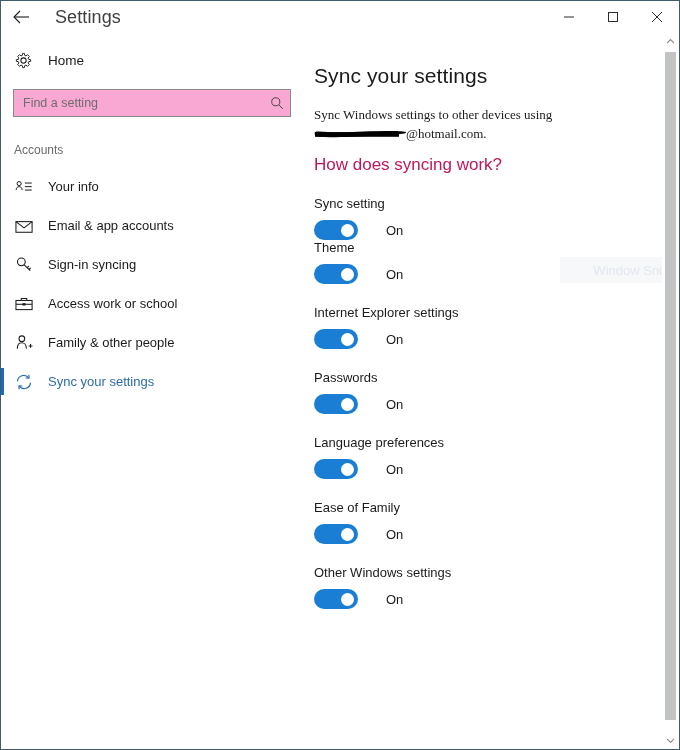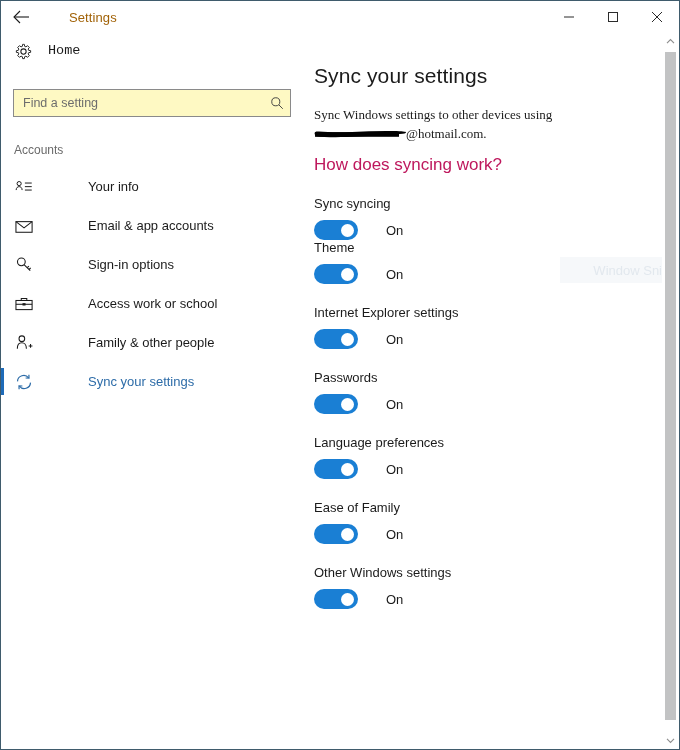--- a/index.html
+++ b/index.html
@@ -25,23 +25,23 @@
     display: flex;
     align-items: center;
   }
   #back-btn {
     width: 40px; height: 32px;
     display: flex; align-items: center; justify-content: center;
     color: #1b1b1b;
   }
   #back-btn svg { display: block; }
   #app-title {
-    font-size: 13px;
-    color: #a16207;
-    margin-left: 28px;
+    font-size: 18px;
+    color: #404040;
+    margin-left: 14px;
     letter-spacing: .1px;
   }
   #caption-buttons {
     position: absolute;
     right: 0; top: 0;
     display: flex;
     height: 32px;
   }
   .cap-btn {
     width: 44px; height: 32px;
@@ -58,38 +58,37 @@
 
   
   #sidebar {
     width: 306px;
     flex: 0 0 306px;
     background: #ffffff;
     padding-top: 10px;
   }
   #home-row {
     display: flex;
-    align-items: flex-start;
+    align-items: center;
     height: 34px;
     padding-left: 14px;
     margin-bottom: 12px;
-    font-family: Liberation Mono, monospace;
   }
   #home-row .ico { width: 30px; display:flex; align-items:center; color:#1b1b1b; }
   #home-row .lbl { font-size: 13.5px; color: #1b1b1b; margin-left: 3px; }
 
   #search-wrap {
     margin: 0 16px 0 12px;
     position: relative;
   }
   #search-input {
     width: 100%;
     height: 28px;
     border: 1px solid #8a8a8a;
-    background: #fef9c3;
+    background: #f9a8d4;
     font-family: "Liberation Sans", sans-serif;
     font-size: 12.5px;
     color: #1b1b1b;
     padding: 0 28px 0 9px;
     outline: none;
     border-radius: 0;
   }
   #search-input::placeholder { color: #6d6d6d; opacity: 1; }
   #search-icon {
     position: absolute;
@@ -105,21 +104,20 @@
     margin: 26px 0 10px 13px;
   }
 
   .nav-item {
     position: relative;
     display: flex;
     align-items: center;
     height: 39px;
     padding-left: 14px;
     color: #1b1b1b;
-    gap: 40px;
   }
   .nav-item .ico {
     width: 30px;
     display: flex;
     align-items: center;
     justify-content: flex-start;
     color: #1b1b1b;
   }
   .nav-item .lbl {
     font-size: 13px;
@@ -352,21 +350,21 @@
       </div>
 
       <div class="nav-item">
         <span class="ico">
           <svg width="18" height="17" viewBox="0 0 18 18" fill="none">
             <circle cx="6.2" cy="6.2" r="4.1" stroke="#1b1b1b" stroke-width="1.15"></circle>
             <path d="M9.3 9.3 L15.6 15.6" stroke="#1b1b1b" stroke-width="1.15"></path>
             <path d="M12.4 12.4 L14.2 10.6 M14.3 14.3 L16.1 12.5" stroke="#1b1b1b" stroke-width="1.15"></path>
           </svg>
         </span>
-        <span class="lbl">Sign-in options</span>
+        <span class="lbl">Sign-in syncing</span>
       </div>
 
       <div class="nav-item">
         <span class="ico">
           <svg width="19" height="16" viewBox="0 0 20 16" fill="none">
             <rect x="1" y="4.3" width="17" height="9.6" stroke="#1b1b1b" stroke-width="1.1"></rect>
             <path d="M6.6 4.3 V2.2 H12.4 V4.3" stroke="#1b1b1b" stroke-width="1.1" fill="none"></path>
             <path d="M1 8.3 H18" stroke="#1b1b1b" stroke-width="1.1"></path>
             <rect x="7.9" y="7.1" width="3.2" height="2.5" fill="#1b1b1b"></rect>
           </svg>
@@ -409,21 +407,21 @@
         <span id="desc-line2">
           <svg id="redaction" viewBox="0 0 93 11" preserveAspectRatio="none">
             <path d="M1,8.2 C12,9.6 28,9.4 44,8.6 C58,8.0 72,7.2 86,6.0 C90,5.6 92,5.0 92,4.4 C92,3.6 88,3.2 80,3.0 C66,2.6 52,3.4 38,4.0 C26,4.6 14,4.4 5,3.6 C2.2,3.3 0.6,3.9 0.6,5.2 C0.6,6.6 1.4,7.6 3,8.0 Z" fill="#000000"></path>
             <rect x="1" y="4.2" width="84" height="4.6" fill="#000000"></rect>
           </svg><span>@hotmail.com.</span>
         </span>
       </div>
 
       <a id="how-link">How does syncing work?</a>
 
-      <div id="sync-settings-label" class="field-label">Sync syncing</div>
+      <div id="sync-settings-label" class="field-label">Sync setting</div>
       <div class="toggle-row">
         <div class="toggle">
           <span class="knob"></span>
         </div>
         <span class="toggle-state">On</span>
       </div>
 
 
       <div class="sync-item">
         <div class="field-label">Theme</div>

